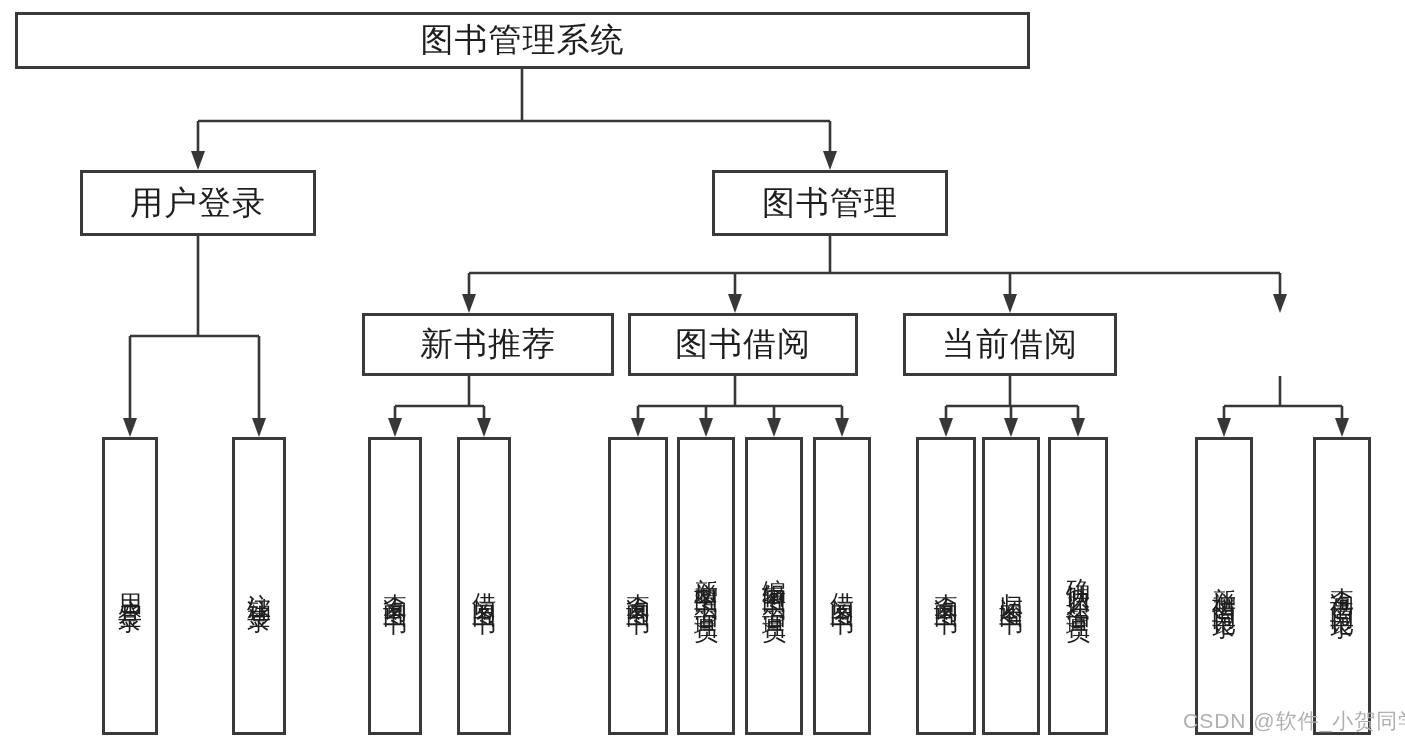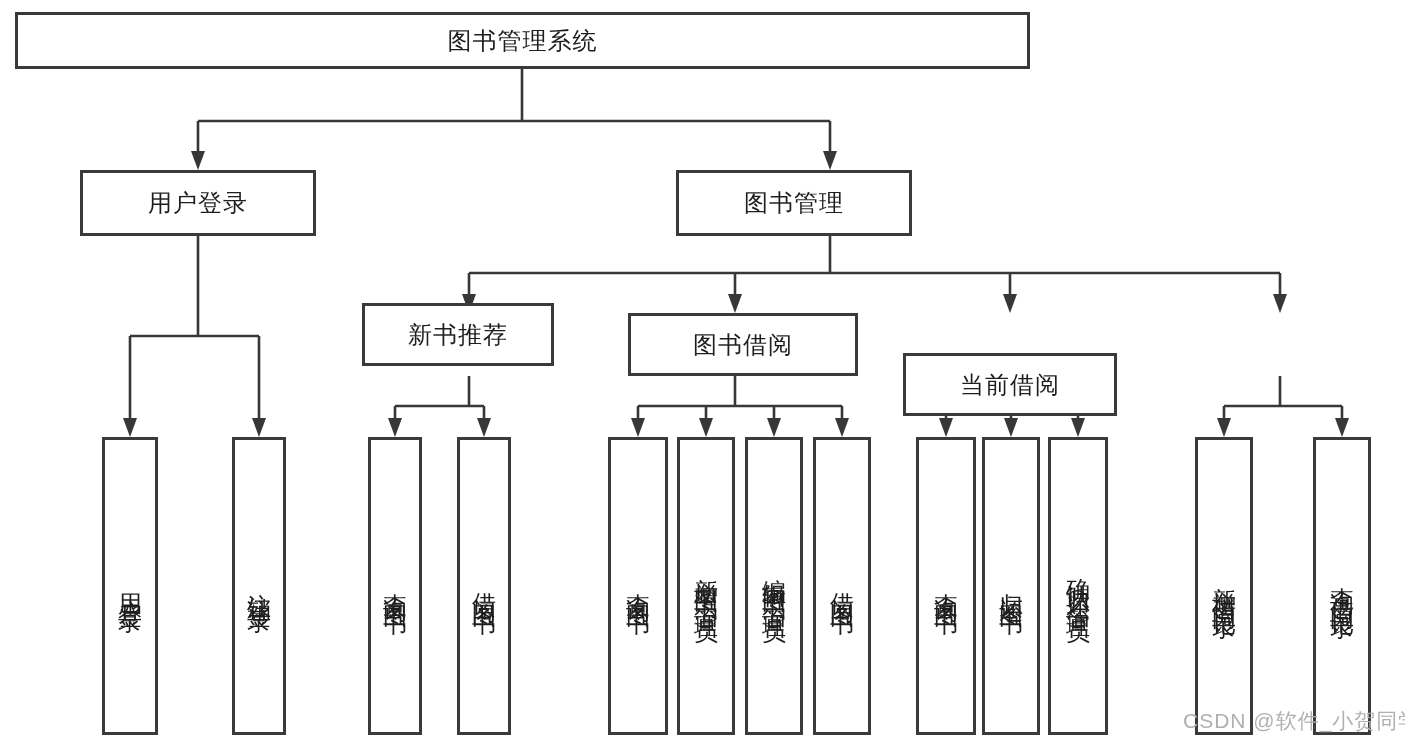--- a/index.html
+++ b/index.html
@@ -35,21 +35,21 @@
     position: absolute;
     box-sizing: border-box;
     background: #ffffff;
     border: 3px solid #3a3a3a;
     display: flex;
     align-items: center;
     justify-content: center;
     color: #1e1e1e;
   }
   .node.h {
-    font-size: 24px;
+    font-size: 33px;
     letter-spacing: 1px;
     white-space: nowrap;
   }
   .node.v .vtext {
     writing-mode: vertical-lr;
     text-orientation: upright;
     font-size: 24px;
     line-height: 1;
     letter-spacing: 6px;
     color: #1e1e1e;
@@ -115,25 +115,25 @@
     <g>
       <path d="M1280 376 V406 M1224 406 H1342 M1224 406 V419 M1342 406 V419"></path>
       <polygon points="1217,418 1231,418 1224,437"></polygon>
       <polygon points="1335,418 1349,418 1342,437"></polygon>
     </g>
   </svg>
 
   <div class="node h" style="left:15px; top:12px; width:1015px; height:57px;">图书管理系统</div>
 
   <div class="node h" style="left:80px; top:170px; width:236px; height:66px;">用户登录</div>
-  <div class="node h" style="left:676px; top:170px; width:236px; height:66px;">图书管理</div>
+  <div class="node h" style="left:712px; top:170px; width:236px; height:66px;">图书管理</div>
 
-  <div class="node h" style="left:362px; top:303px; width:192px; height:63px;">新书推荐</div>
+  <div class="node h" style="left:362px; top:313px; width:252px; height:63px;">新书推荐</div>
   <div class="node h" style="left:628px; top:313px; width:230px; height:63px;">图书借阅</div>
-  <div class="node h" style="left:903px; top:313px; width:214px; height:63px;margin-top:40px;">当前借阅</div>
+  <div class="node h" style="left:903px; top:313px; width:214px; height:63px;">当前借阅</div>
 
   <div class="node v" style="left:102px; top:437px; width:56px; height:298px;">
     <span class="vtext">用户登录</span>
   </div>
   <div class="node v" style="left:232px; top:437px; width:54px; height:298px;">
     <span class="vtext">注销登录</span>
   </div>
 
   <div class="node v" style="left:368px; top:437px; width:54px; height:298px;">
     <span class="vtext">查询图书</span>

